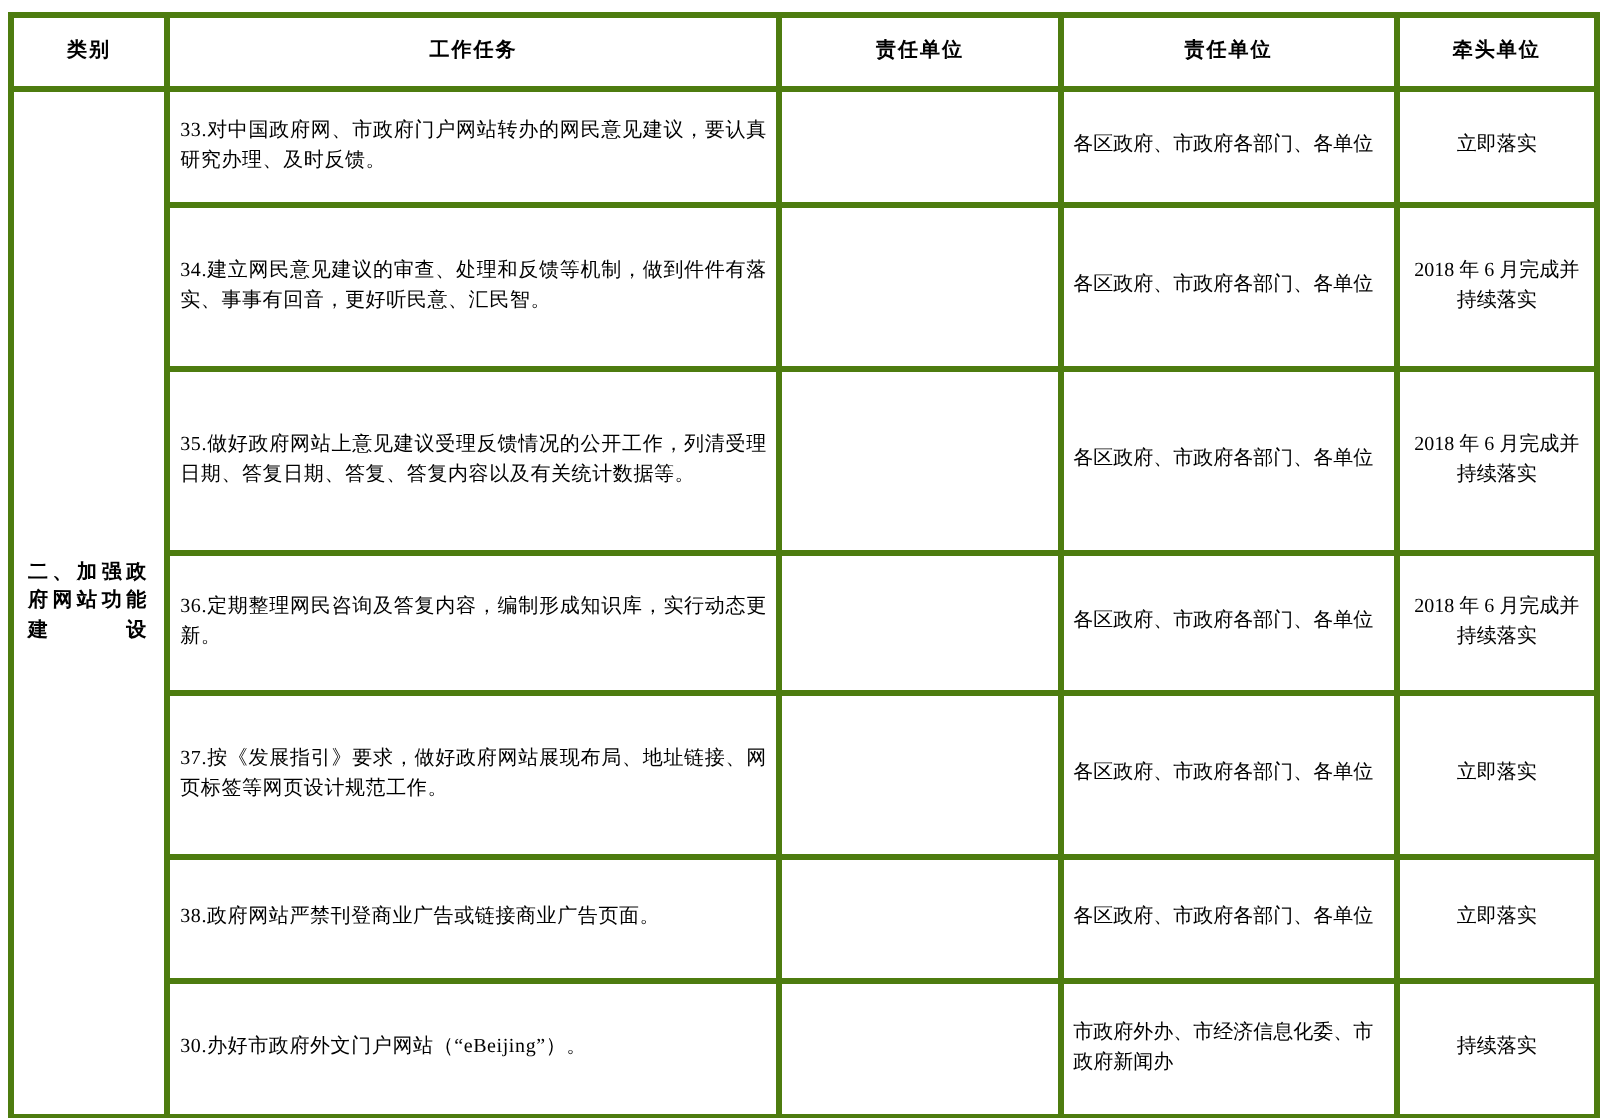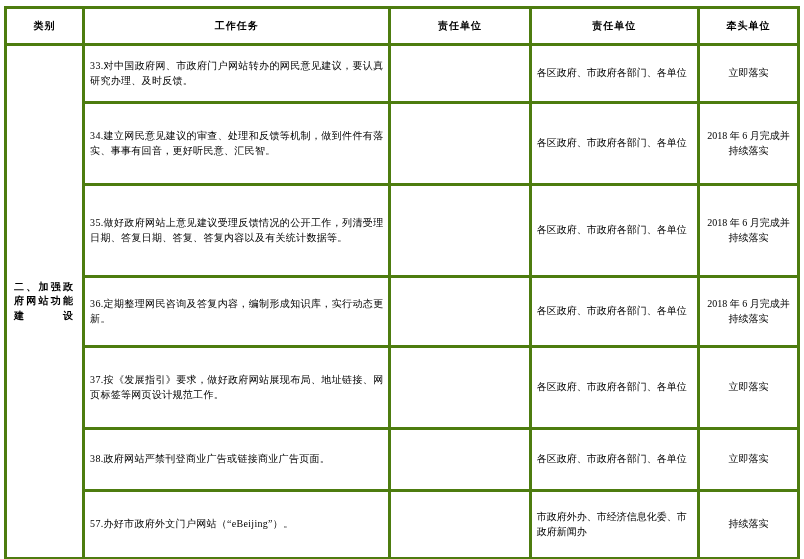--- a/index.html
+++ b/index.html
@@ -149,20 +149,20 @@
         <td class="resp-cell">各区政府、市政府各部门、各单位</td>
         <td class="deadline-cell">立即落实</td>
       </tr>
       <tr class="row-h-6">
         <td class="task-cell">38.政府网站严禁刊登商业广告或链接商业广告页面。</td>
         <td class="lead-cell"></td>
         <td class="resp-cell">各区政府、市政府各部门、各单位</td>
         <td class="deadline-cell">立即落实</td>
       </tr>
       <tr class="row-h-7">
-        <td class="task-cell">57.办好市政府外文门户网站（“eBeijing”）。</td>
+        <td class="task-cell">30.办好市政府外文门户网站（“eBeijing”）。</td>
         <td class="lead-cell"></td>
         <td class="resp-cell">市政府外办、市经济信息化委、市政府新闻办</td>
         <td class="deadline-cell">持续落实</td>
       </tr>
     </tbody>
   </table>
 </div>
 
 </body></html>

